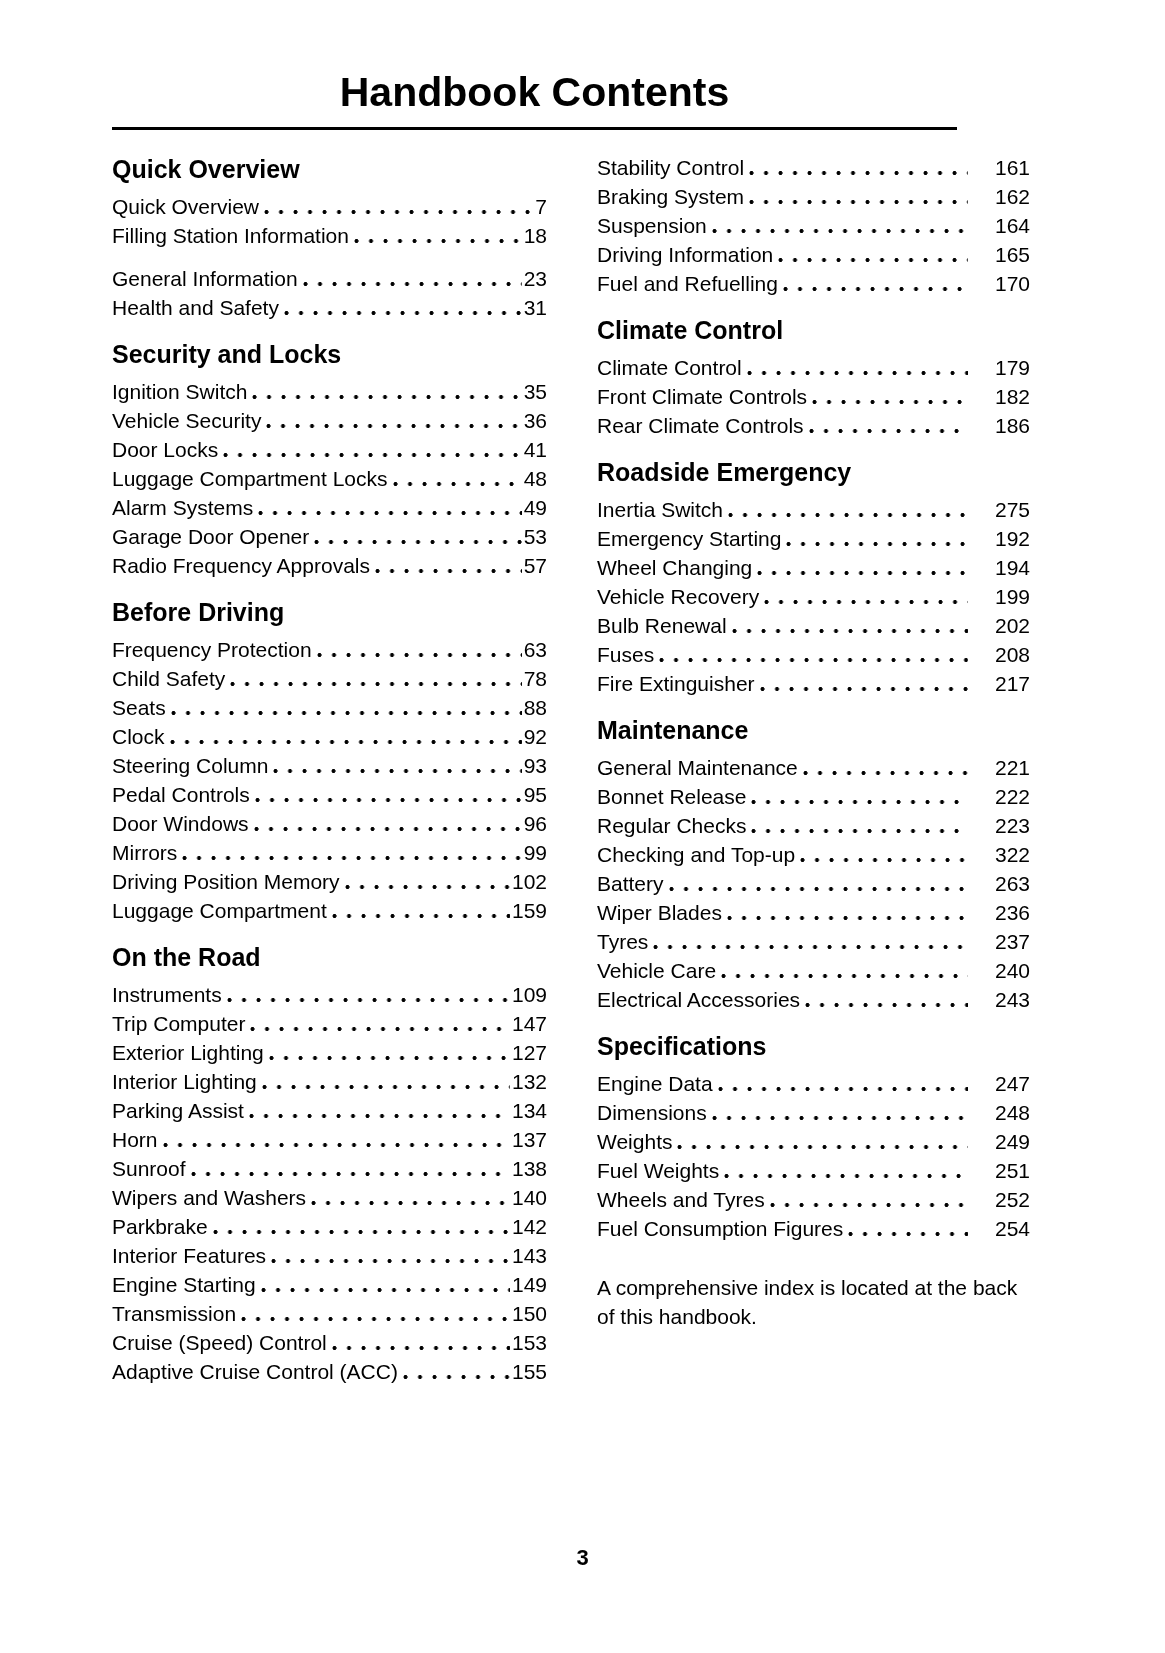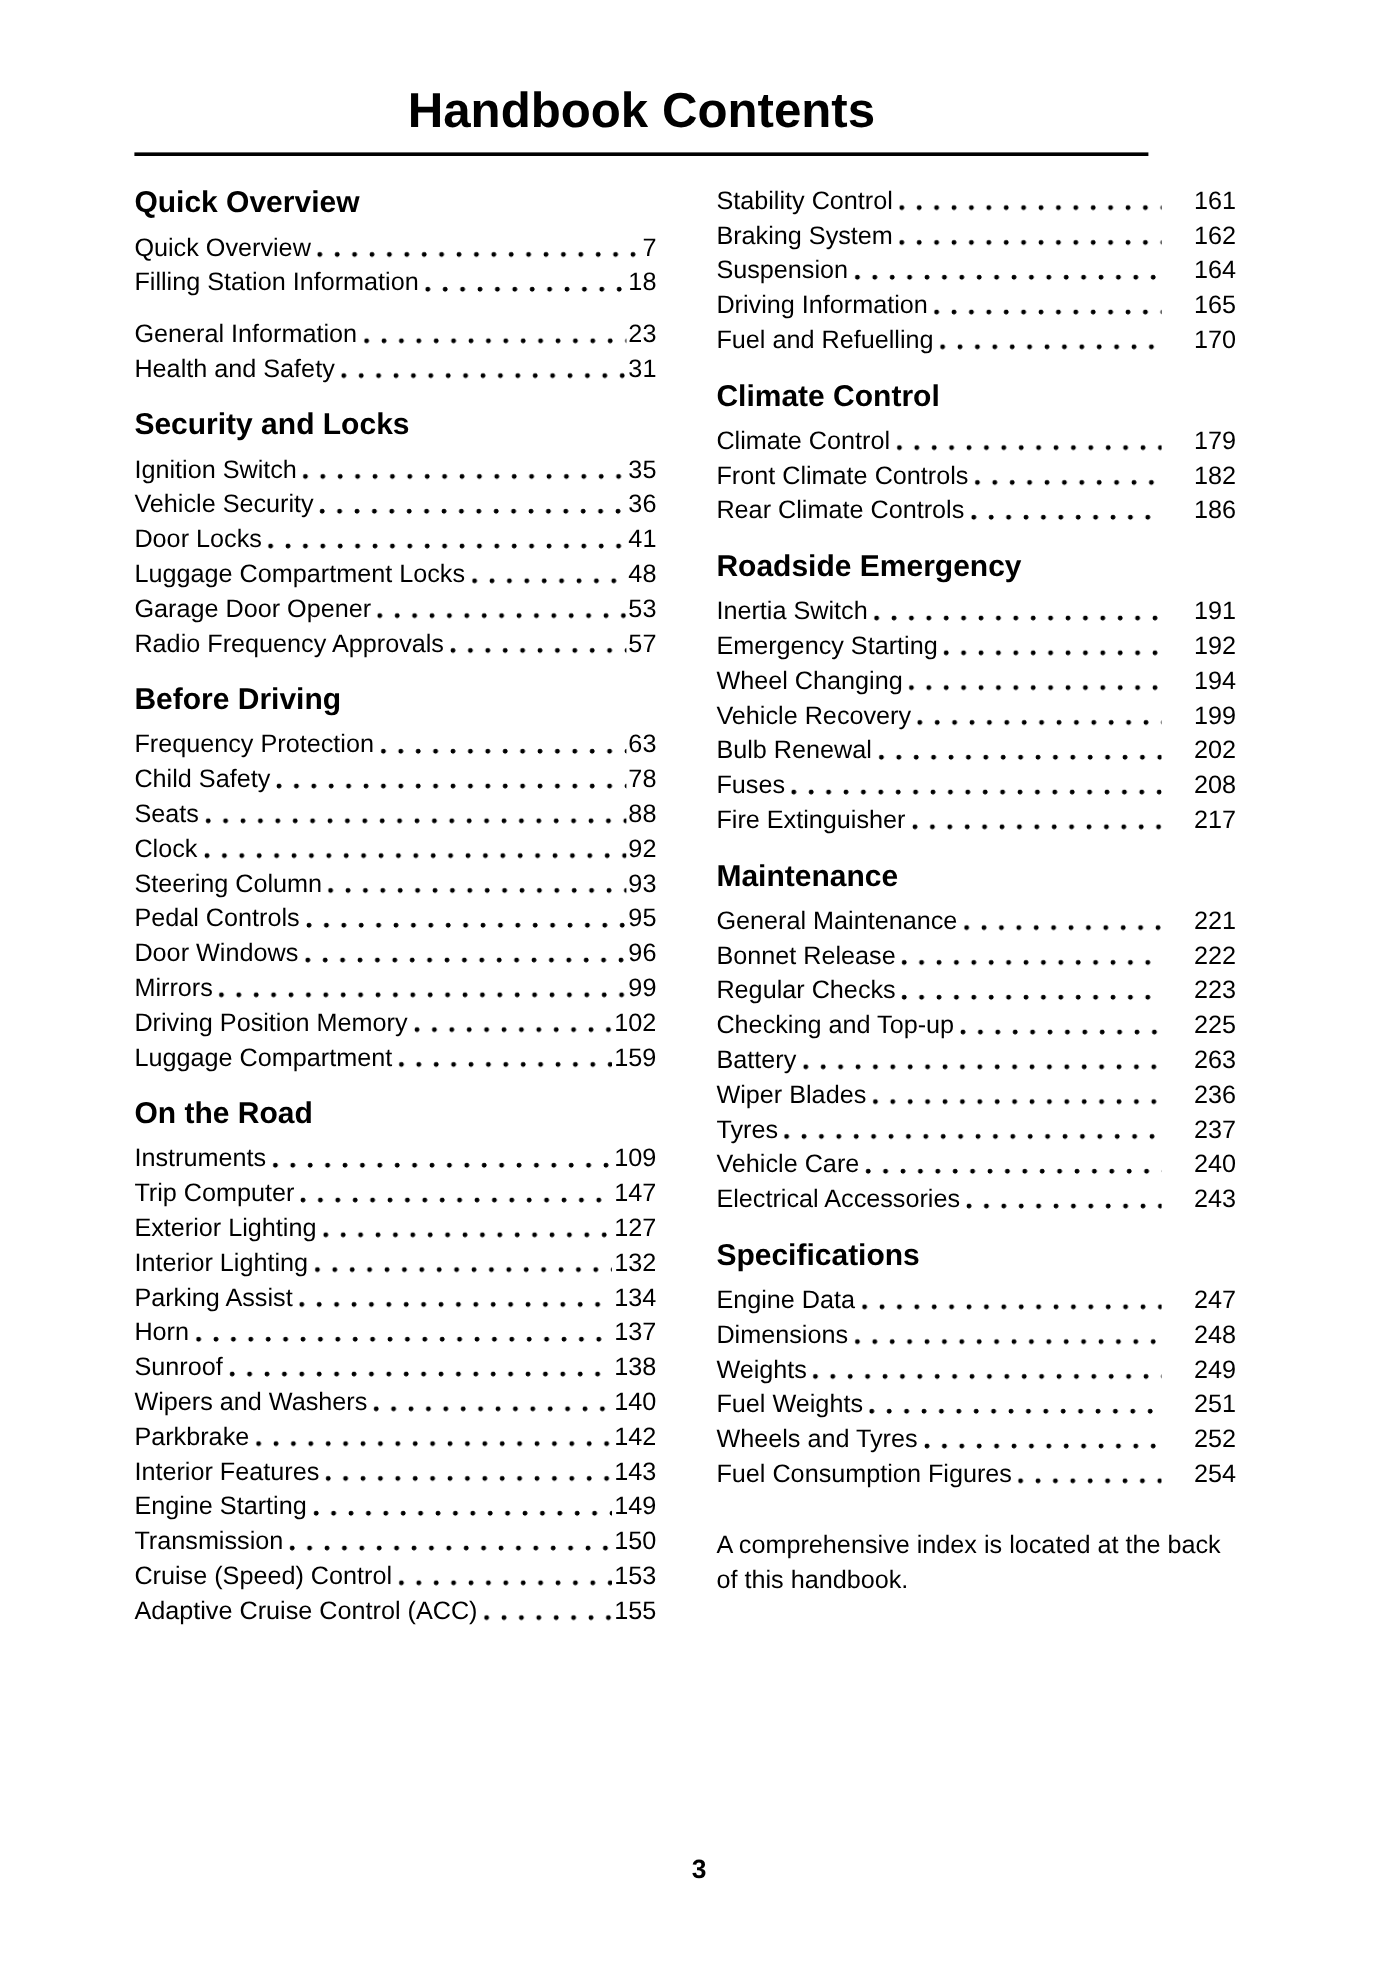--- a/index.html
+++ b/index.html
@@ -150,20 +150,25 @@
             <span class="label">Door Locks</span>
             <span class="leader"></span>
             <span class="pagenum">41</span>
           </div>
           <div class="entry">
             <span class="label">Luggage Compartment Locks</span>
             <span class="leader"></span>
             <span class="pagenum">48</span>
           </div>
           <div class="entry">
+            <span class="label">Alarm Systems</span>
+            <span class="leader"></span>
+            <span class="pagenum">49</span>
+          </div>
+          <div class="entry">
             <span class="label">Garage Door Opener</span>
             <span class="leader"></span>
             <span class="pagenum">53</span>
           </div>
           <div class="entry">
             <span class="label">Radio Frequency Approvals</span>
             <span class="leader"></span>
             <span class="pagenum">57</span>
           </div>
         </section>
@@ -338,21 +343,21 @@
             <span class="label">Rear Climate Controls</span>
             <span class="leader"></span>
             <span class="pagenum">186</span>
           </div>
         </section>
         <section class="toc-section">
           <h2 class="sec-heading">Roadside Emergency</h2>
           <div class="entry">
             <span class="label">Inertia Switch</span>
             <span class="leader"></span>
-            <span class="pagenum">191</span>
+            <span class="pagenum">275</span>
           </div>
           <div class="entry">
             <span class="label">Emergency Starting</span>
             <span class="leader"></span>
             <span class="pagenum">192</span>
           </div>
           <div class="entry">
             <span class="label">Wheel Changing</span>
             <span class="leader"></span>
             <span class="pagenum">194</span>
@@ -391,21 +396,21 @@
             <span class="pagenum">222</span>
           </div>
           <div class="entry">
             <span class="label">Regular Checks</span>
             <span class="leader"></span>
             <span class="pagenum">223</span>
           </div>
           <div class="entry">
             <span class="label">Checking and Top-up</span>
             <span class="leader"></span>
-            <span class="pagenum">225</span>
+            <span class="pagenum">322</span>
           </div>
           <div class="entry">
             <span class="label">Battery</span>
             <span class="leader"></span>
             <span class="pagenum">263</span>
           </div>
           <div class="entry">
             <span class="label">Wiper Blades</span>
             <span class="leader"></span>
             <span class="pagenum">236</span>

